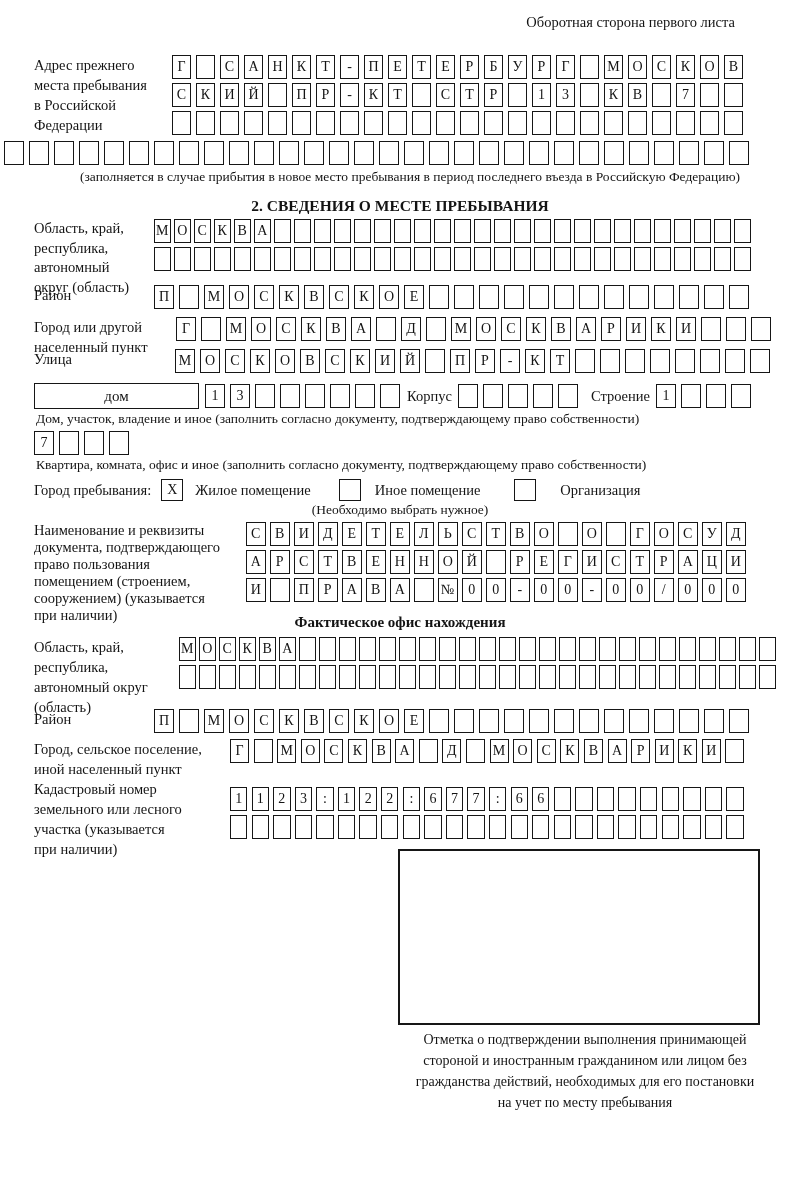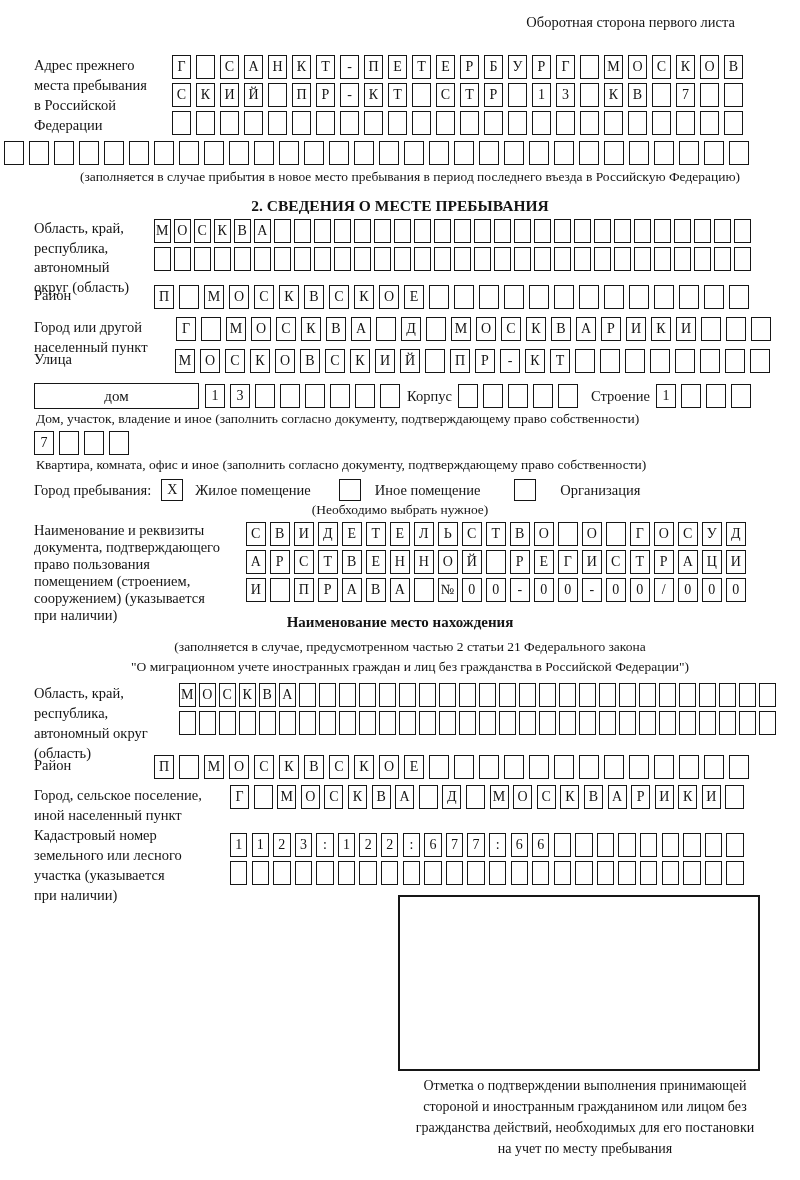--- a/index.html
+++ b/index.html
@@ -460,23 +460,21 @@
           <span class="cell">0</span>
           <span class="cell">0</span>
           <span class="cell">/</span>
           <span class="cell">0</span>
           <span class="cell">0</span>
           <span class="cell">0</span>
         </div>
     </div>
   </div>
 
-  <div class="sec-title" style="margin-top:-10px; font-size:15px;">Наименование место нахождения</div>
-  <div class="note center multiline" style="margin-top:6px; line-height:20px;">(заполняется в случае, предусмотренном частью 2 статьи 21 Федерального закона
-"О миграционном учете иностранных граждан и лиц без гражданства в Российской Федерации")</div>
+  <div class="sec-title" style="margin-top:-10px; font-size:15px;">Фактическое офис нахождения</div>
 
   <div class="frow" style="margin-top:6px;">
     <div class="lbl multiline" style="margin-left:34px; width:145px; line-height:20px;">Область, край,
 республика,
 автономный округ
 (область)</div>
     <div class="cellcol">
       <div class="cellrow p30">
           <span class="cell">М</span>
           <span class="cell">О</span>

